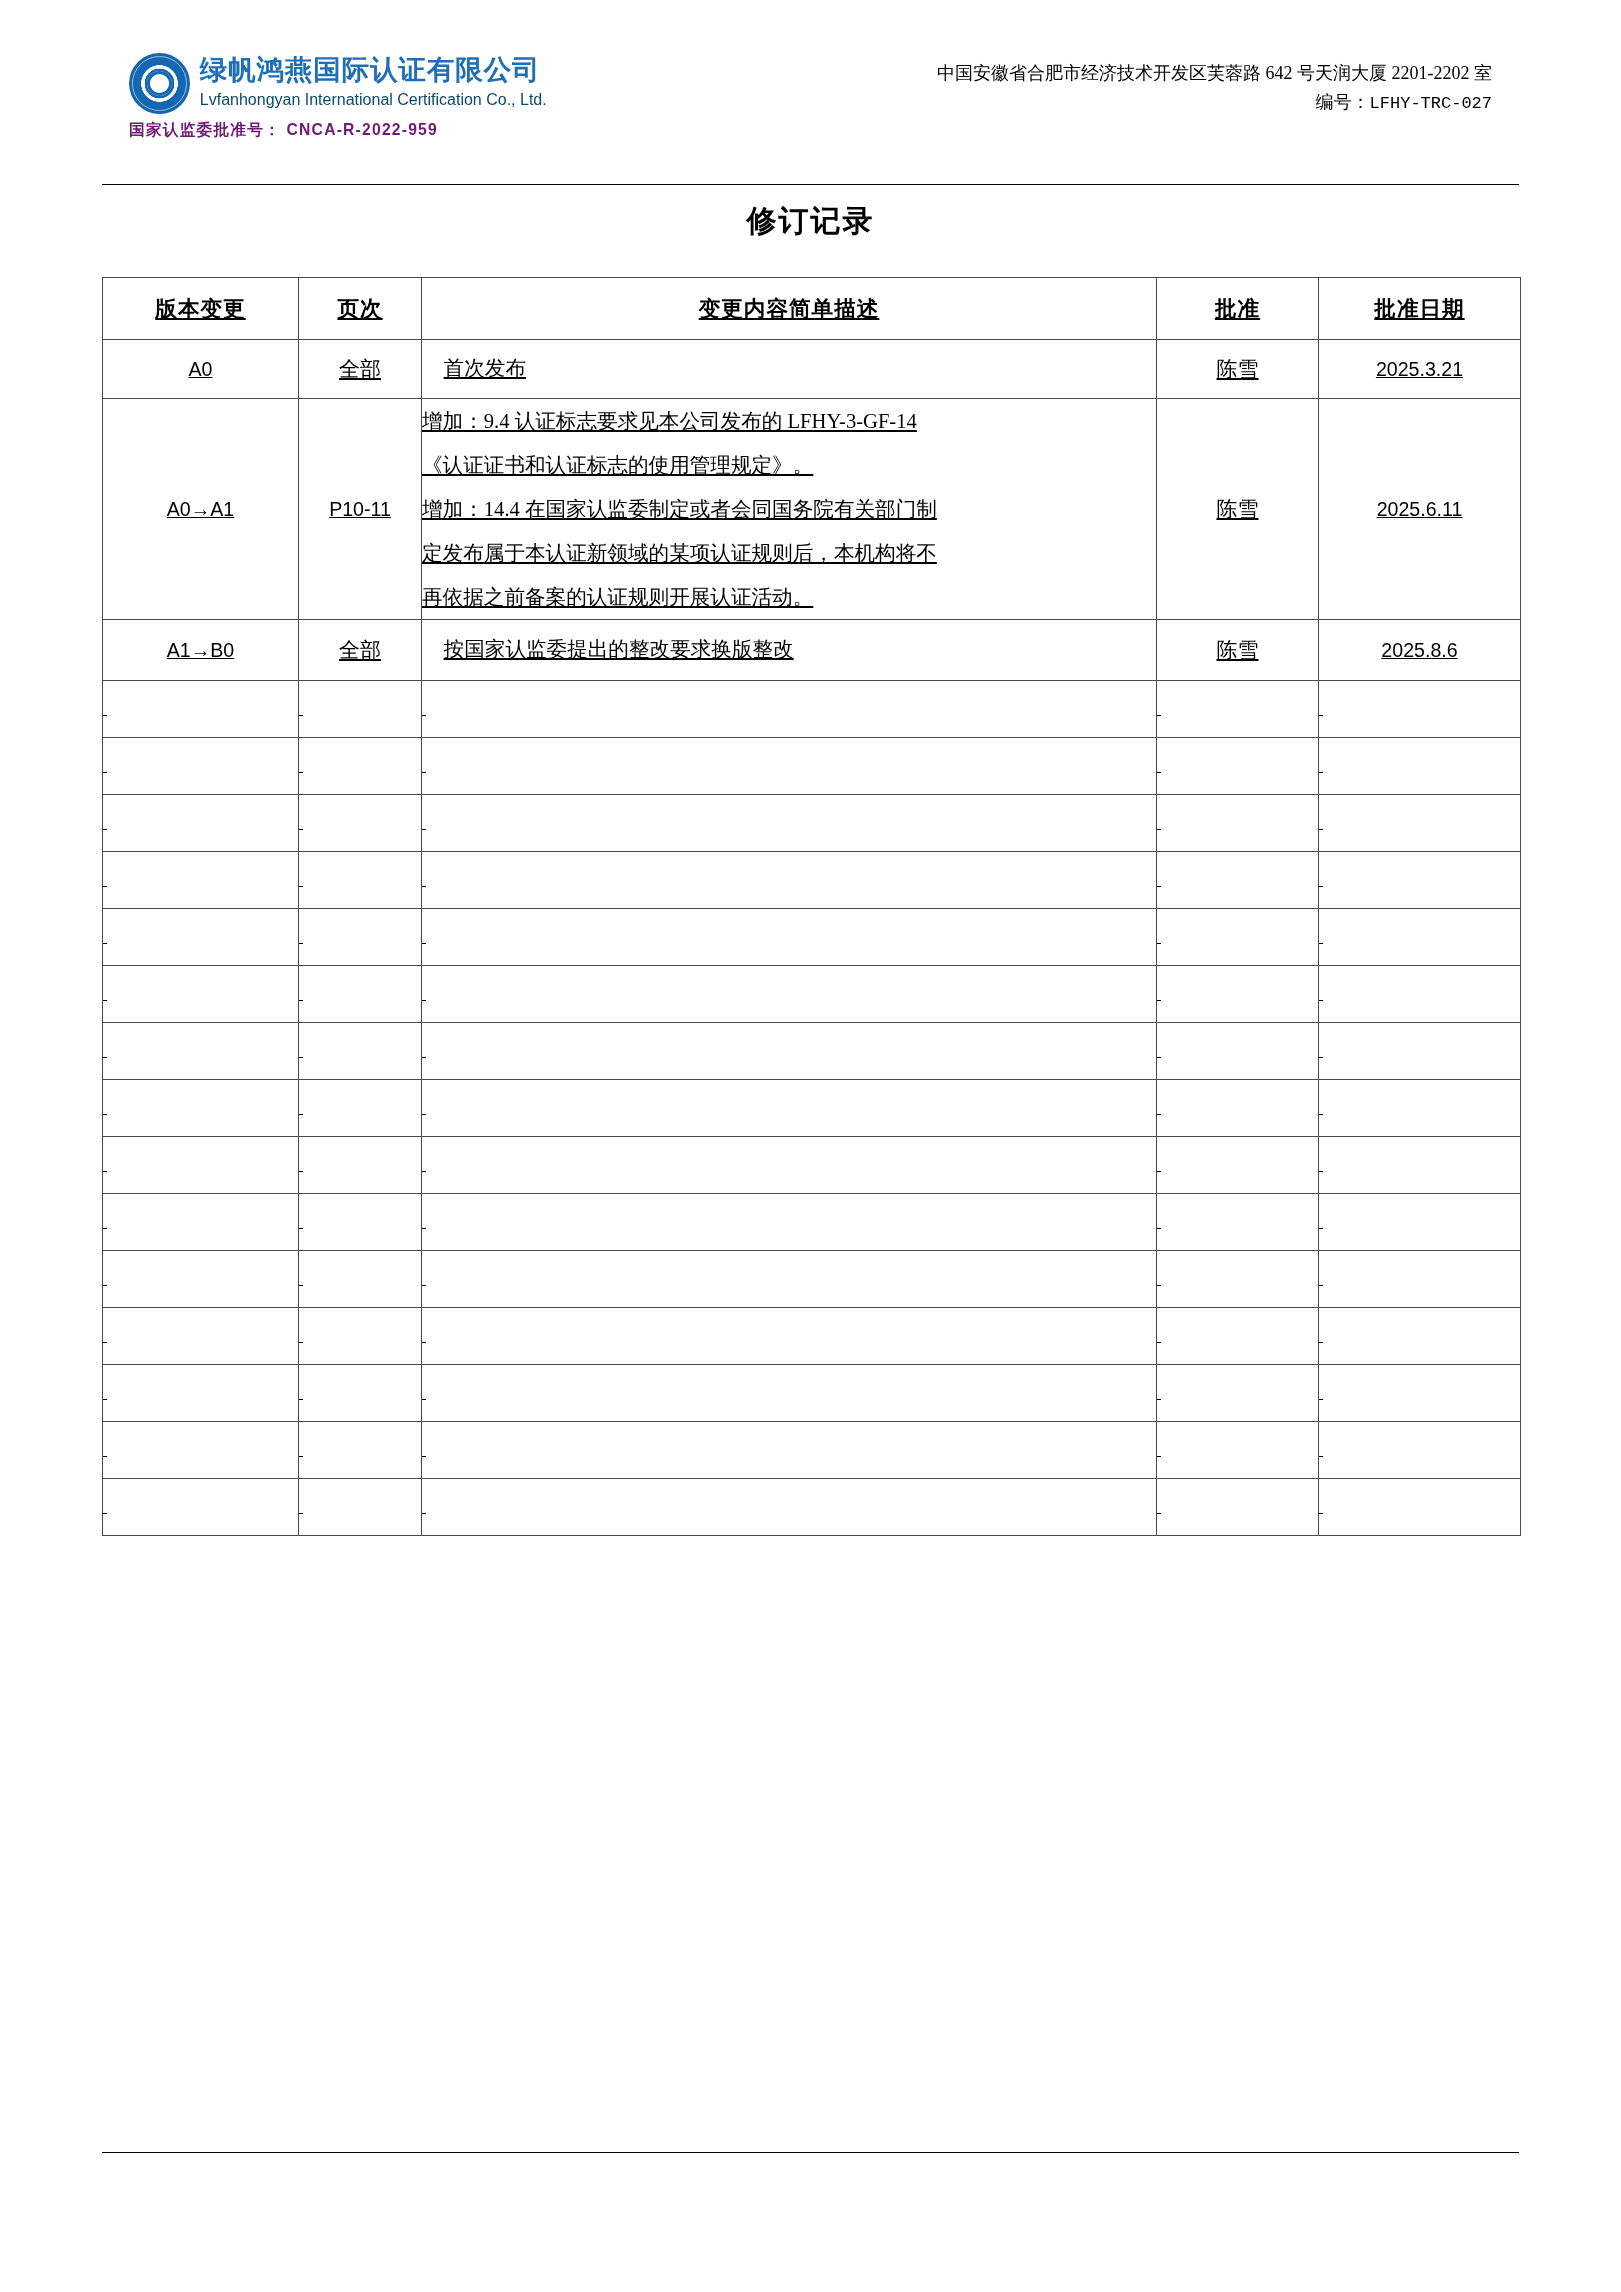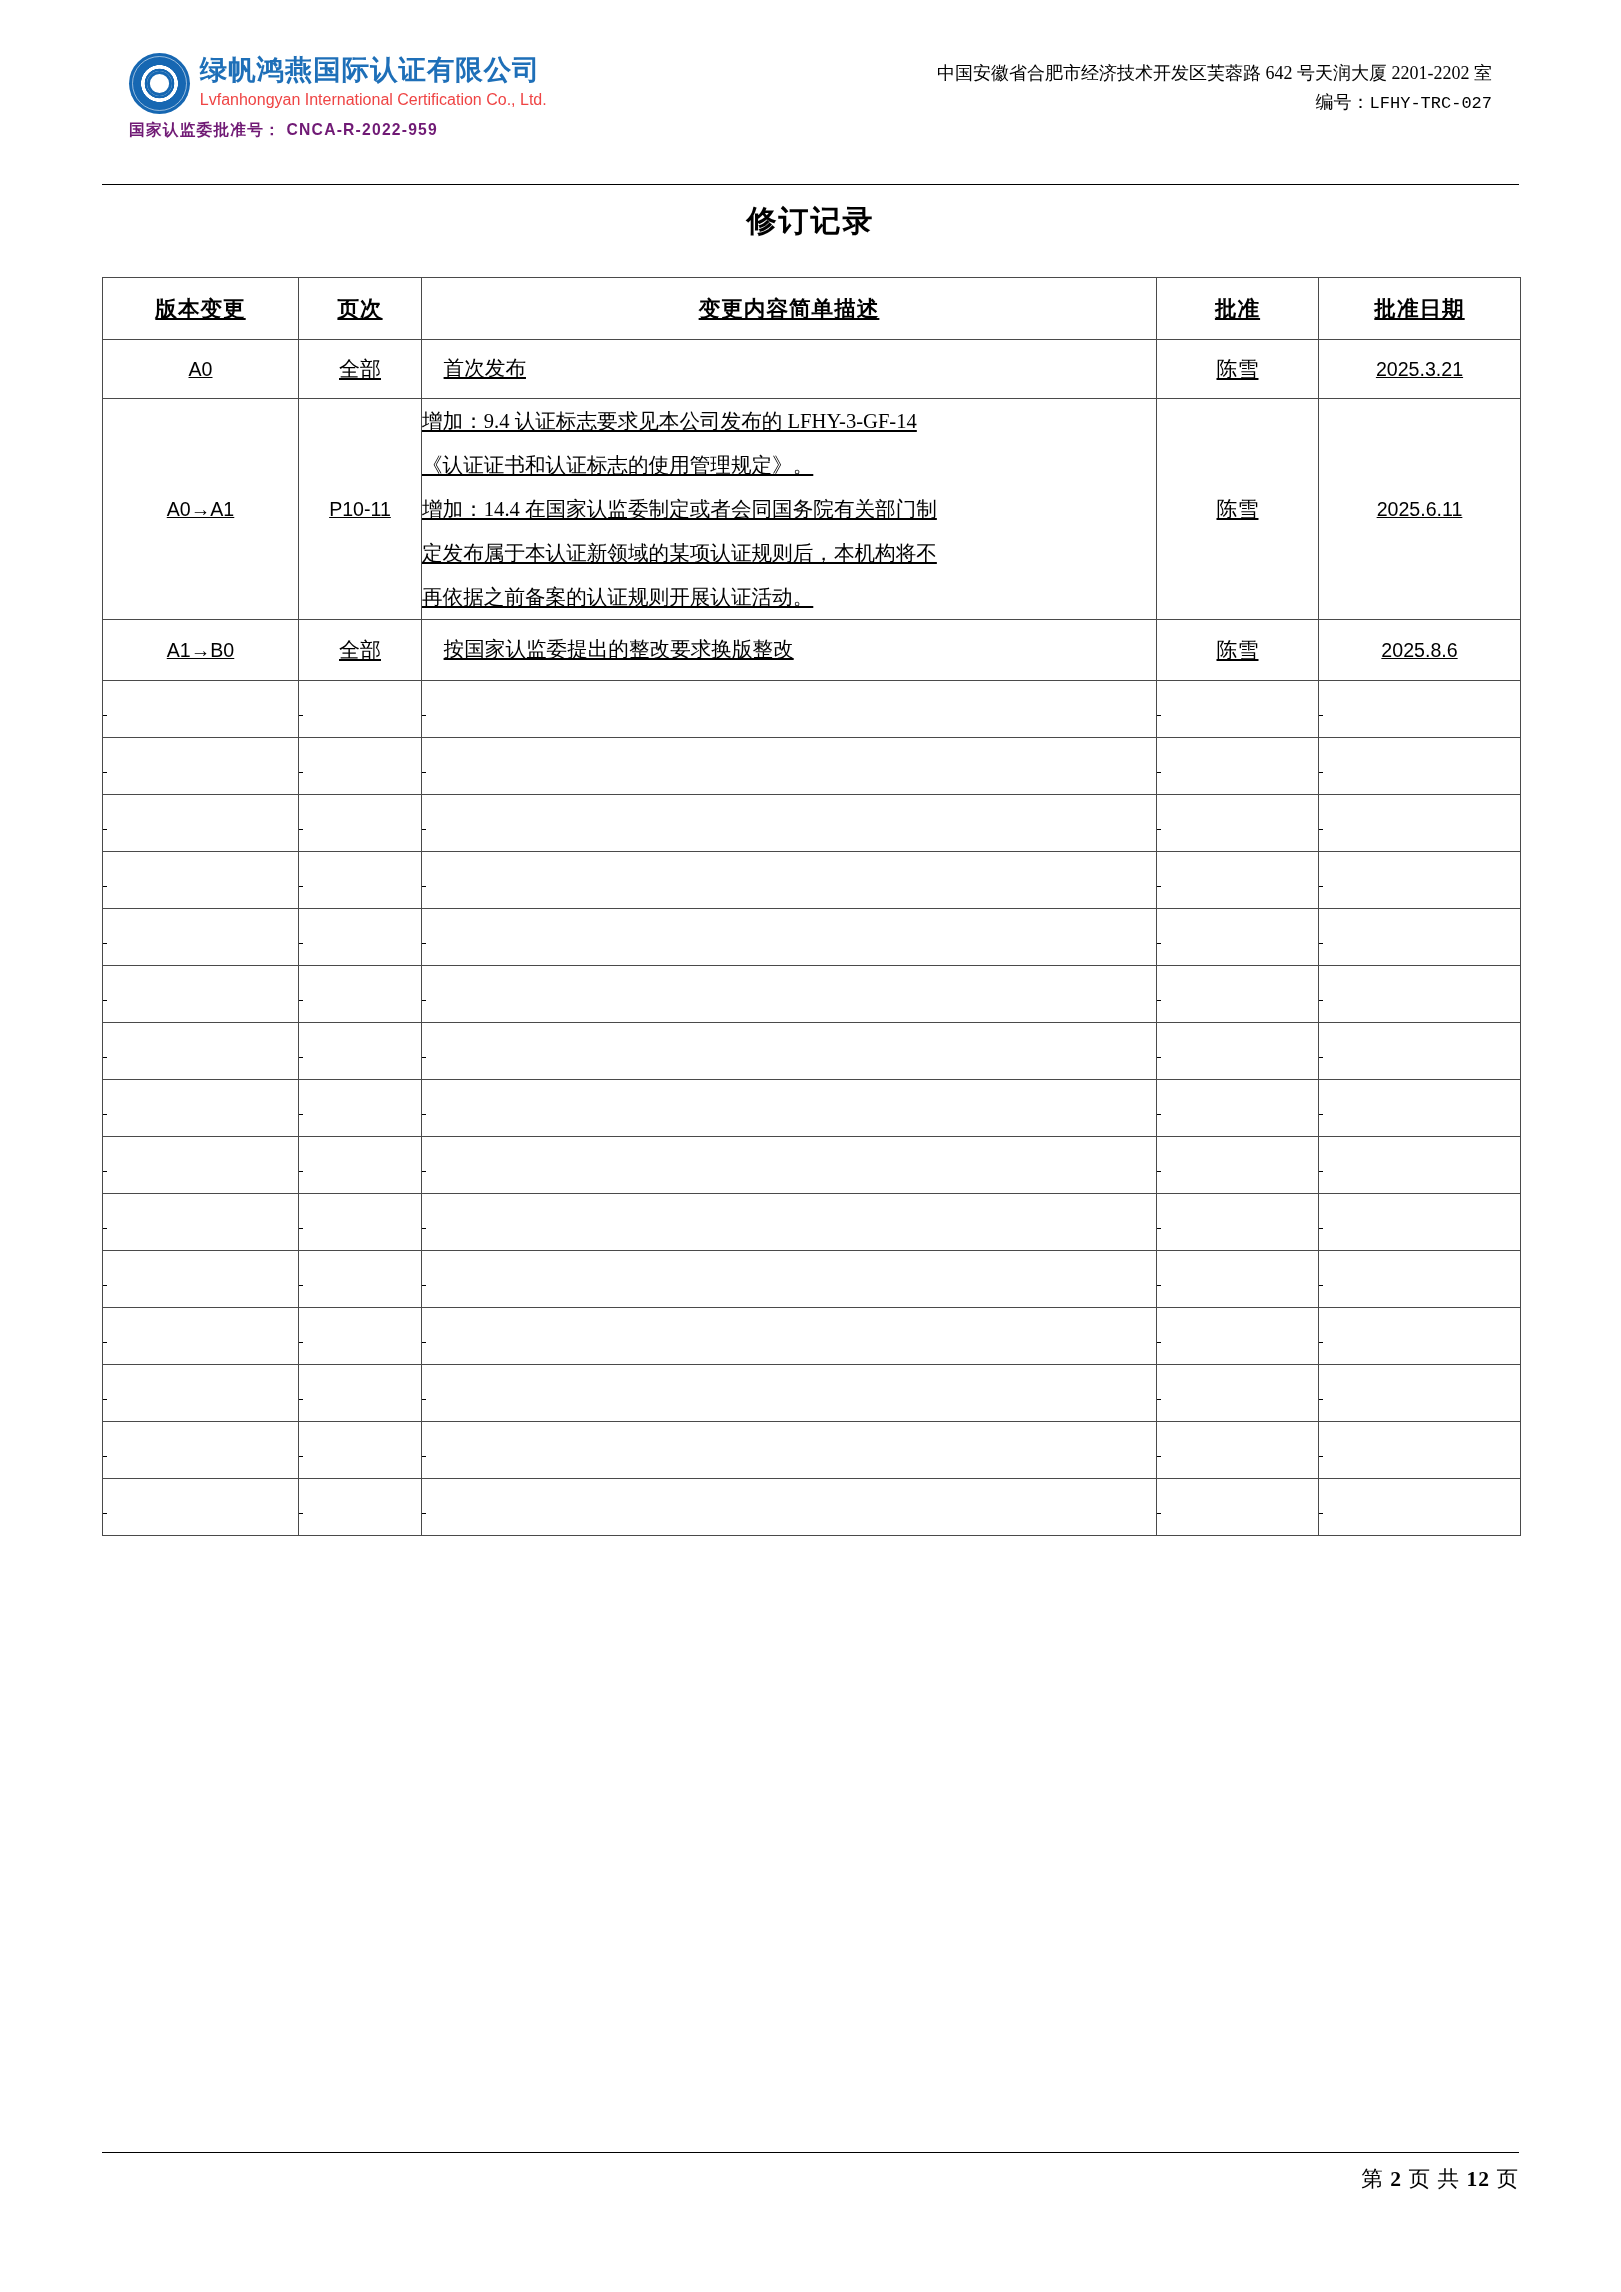--- a/index.html
+++ b/index.html
@@ -82,21 +82,21 @@
     font-weight: bold;
     font-size: 27.4px;
     color: #1e6fb8;
     letter-spacing: 1px;
     line-height: 33px;
     white-space: nowrap;
   }
   .logo-en {
     font-family: "Liberation Sans", sans-serif;
     font-size: 16px;
-    color: #ef4444;
+    color: #0c4a6e;
     line-height: 21.6px;
     white-space: nowrap;
     margin-top: 2px;
   }
   .logo-approval {
     font-family: "Liberation Sans", sans-serif;
     font-size: 15.7px;
     font-weight: bold;
     color: #701a75;
     letter-spacing: 1.2px;
@@ -426,22 +426,15 @@
             <td>&nbsp;</td>
             <td>&nbsp;</td>
             <td>&nbsp;</td>
             <td>&nbsp;</td>
           </tr>
         </tbody>
     </table>
   </div>
 
   <div class="footer-rule"></div>
-  <div class="footer">
-    <span>第</span>
-    <span class="num">2</span>
-    <span>页 共</span>
-    <span class="num">12</span>
-    <span>页</span>
-  </div>
 
 </div>
 
 
 </body></html>

